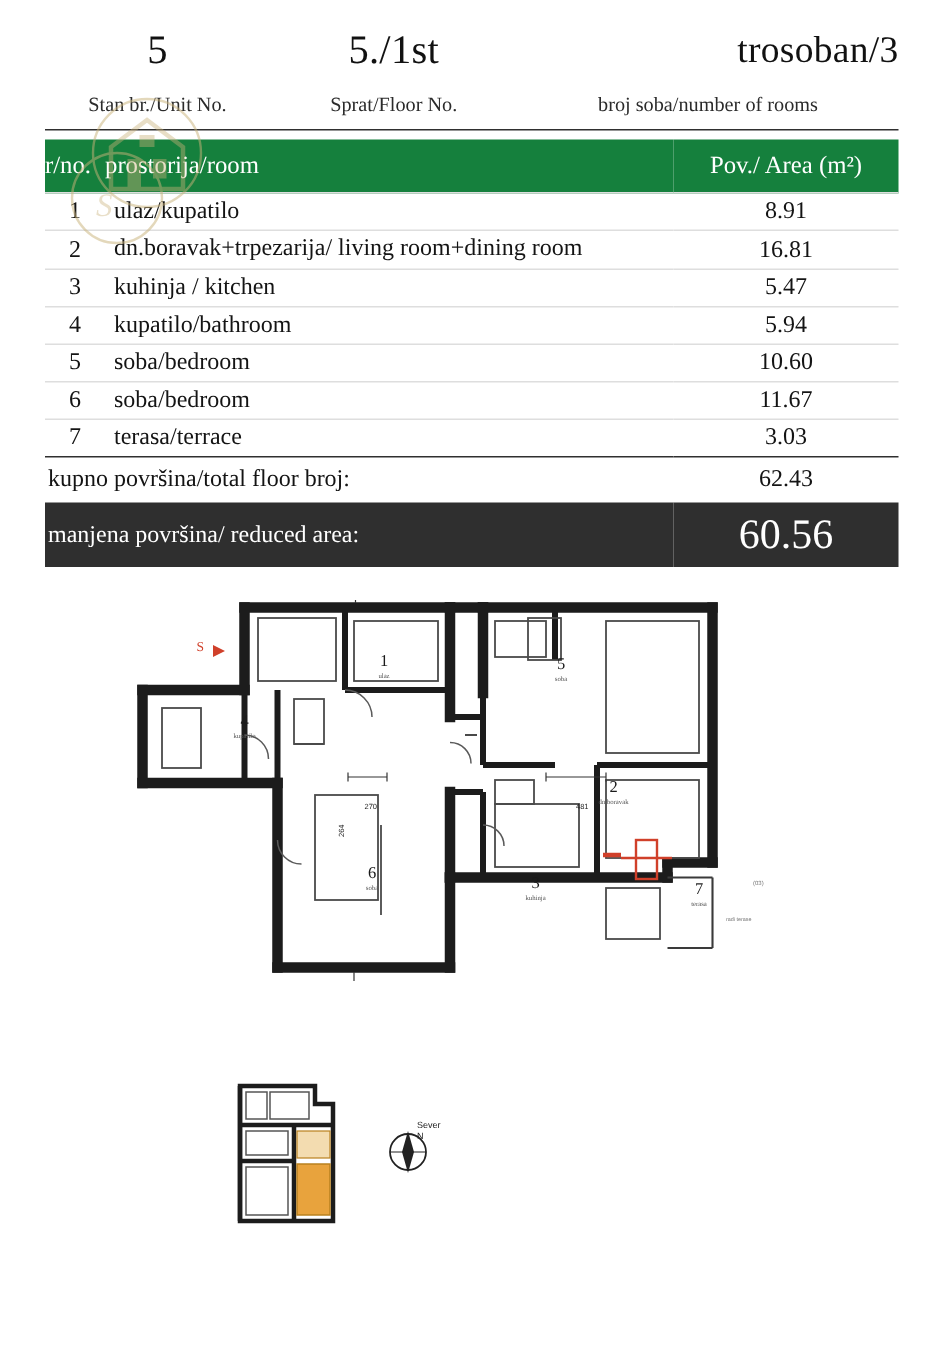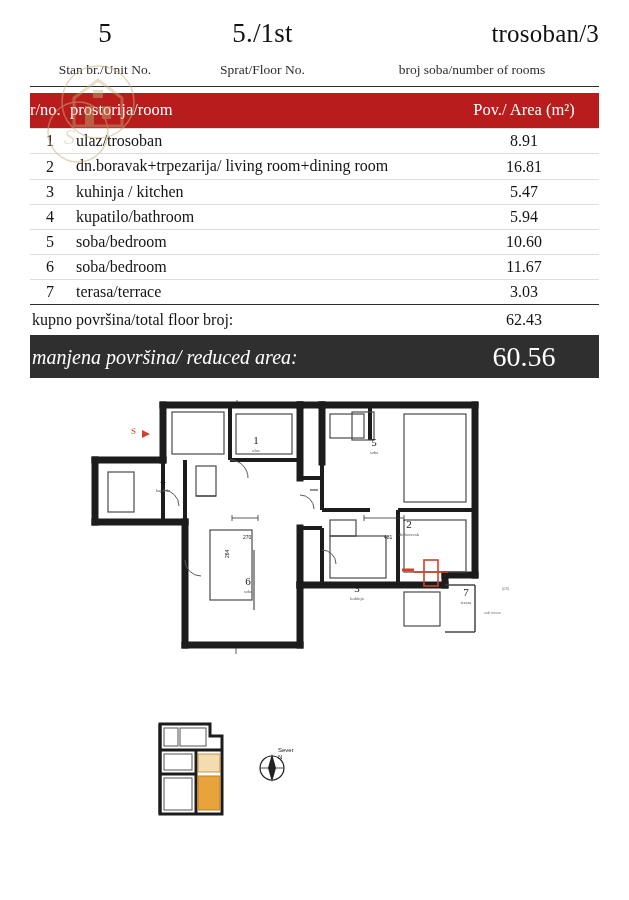--- a/index.html
+++ b/index.html
@@ -65,21 +65,21 @@
     margin: 2px 0 0 0;
   }
 
   
   table.areas {
     width: 100%;
     border-collapse: collapse;
     margin-top: 6px;
   }
   table.areas tr.header-band td {
-    background: #b91c1c;
+    background: #15803d;
     color: #ffffff;
     font-size: 16.5px;
     padding: 7px 0 8px 0;
   }
   table.areas td {
     font-size: 16px;
     color: #141414;
     vertical-align: middle;
   }
   td.num {
@@ -109,21 +109,21 @@
     font-size: 16px;
     padding: 6px 0;
   }
   tr.total td.label { padding-left: 2px; }
 
   tr.reduced td {
     background: #2f2f2f;
     color: #ffffff;
     padding: 5px 0;
   }
-  tr.reduced td.label { padding-left: 2px; font-size: 20px; font-style: italic; }
+  tr.reduced td.label { padding-left: 2px; font-size: 16px; }
   tr.reduced td.value { font-size: 28px; text-align: center; }
 
   
   .plan-wrap {
     position: relative;
     width: 629px;
     height: 300px;
     margin-top: 22px;
   }
   .plan-wrap svg { display: block; }
@@ -178,21 +178,21 @@
   <table class="areas">
     <tbody>
       <tr class="header-band">
         <td class="num">r/no.</td>
         <td class="room">prostorija/room</td>
         <td class="area">Pov./ Area (m²)</td>
       </tr>
 
       <tr class="row">
         <td class="num">1</td>
-        <td class="room">ulaz/trosoban</td>
+        <td class="room">ulaz/kupatilo</td>
         <td class="area">8.91</td>
       </tr>
       <tr class="row">
         <td class="num">2</td>
         <td class="room room-two-line">dn.boravak+trpezarija/ living room+dining room</td>
         <td class="area">16.81</td>
       </tr>
       <tr class="row">
         <td class="num">3</td>
         <td class="room">kuhinja / kitchen</td>

